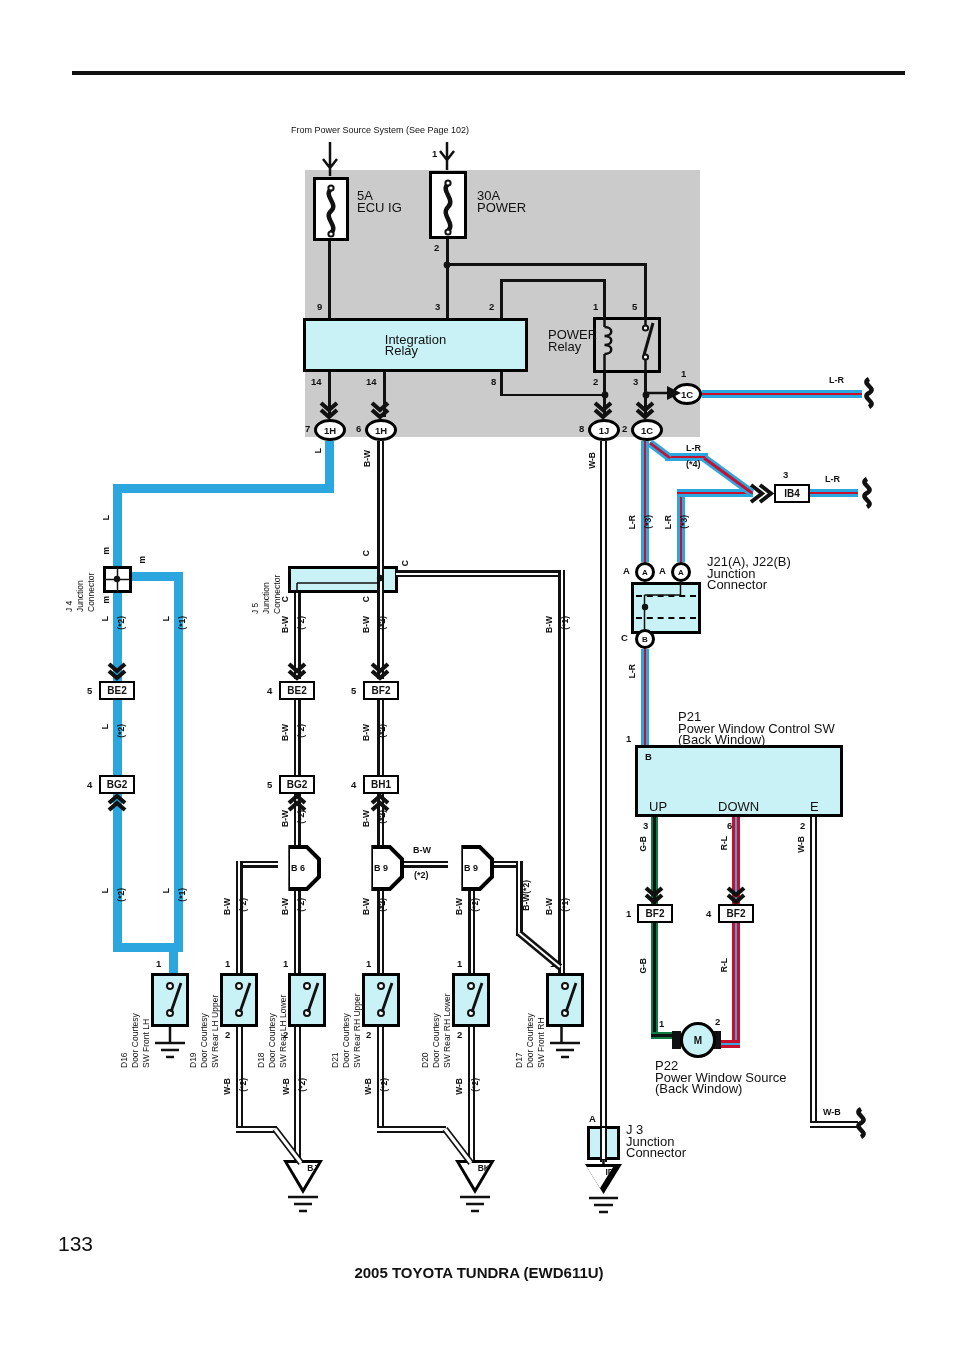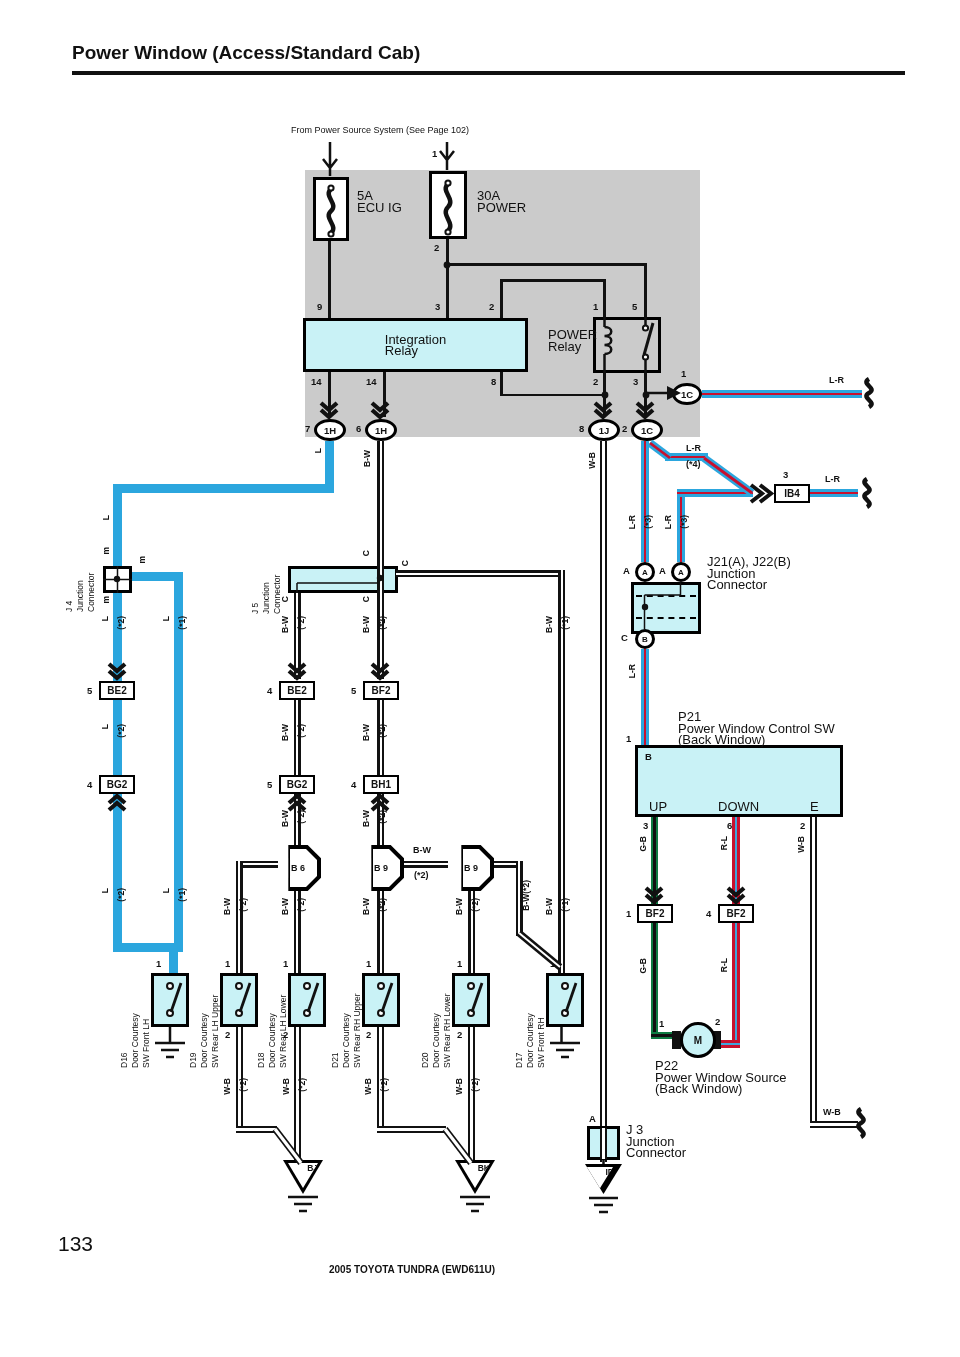--- a/index.html
+++ b/index.html
@@ -31,21 +31,20 @@
   .octi{position:absolute;left:4px;top:4px;right:4px;bottom:4px;background:#fff;clip-path:polygon(29% 0,71% 0,100% 29%,100% 71%,71% 100%,29% 100%);display:flex;align-items:center;justify-content:center;font-size:9px;font-weight:600}
   .tri{background:#000;clip-path:polygon(0 0,100% 0,50% 100%)}
   .trii{position:absolute;background:#fff;clip-path:polygon(0 0,100% 0,50% 100%);display:flex;justify-content:flex-end;font-size:8.5px;font-weight:600}
   .dash{border-top:2.5px dashed #000}
 </style>
 </head>
 <body>
 
 <div id="canvas">
 
-  <div class="el" style="left:72px;top:42px;font-size:19px;font-weight:bold">Power Window (Access/Standard Cab)</div>
   <div class="el bl" style="left:72px;top:71px;width:833px;height:3.5px"></div>
   <div class="el lab" style="left:291px;top:125px;font-size:9px">From Power Source System (See Page 102)</div>
 
   <div class="el panel" style="left:305px;top:170px;width:395px;height:267px"></div>
 
   <div class="el" style="left:313px;top:177px;width:36px;height:64px;background:#fff;border:3px solid #000"></div>
   <div class="el" style="left:429px;top:171px;width:38px;height:68px;background:#fff;border:3px solid #000"></div>
   <div class="el lab" style="left:357px;top:190px">
       <div>5A</div>
       <div>ECU IG</div>
@@ -388,21 +387,21 @@
 
   <div class="el wlab" style="left:829px;top:375px">L-R</div>
   <div class="el wlab" style="left:686px;top:443px">L-R</div>
   <div class="el wlab" style="left:686px;top:459px">(*4)</div>
   <div class="el wlab" style="left:825px;top:474px">L-R</div>
   <div class="el wlab" style="left:413px;top:845px">B-W</div>
   <div class="el wlab" style="left:414px;top:870px">(*2)</div>
   <div class="el wlab" style="left:823px;top:1107px">W-B</div>
 
   <div class="el" style="left:58px;top:1232px;font-size:21px">133</div>
-  <div class="el" style="left:329px;top:1264px;width:300px;text-align:left;font-size:10px;font-weight:bold">2005 TOYOTA TUNDRA (EWD611U)</div>
+  <div class="el" style="left:329px;top:1264px;width:300px;text-align:center;font-size:15px;font-weight:bold">2005 TOYOTA TUNDRA (EWD611U)</div>
 
   <svg width="960" height="1357" viewBox="0 0 960 1357" style="position:absolute;left:0;top:0;pointer-events:none" xmlns="http://www.w3.org/2000/svg">
     <g stroke="#111" fill="none" stroke-width="2.5">
       <path d="M330 142 V176 M323 159 L330 168 L337 159"></path>
       <path d="M447 142 V170 M440 151 L447 160 L454 151"></path>
       <path stroke-width="4.5" d="M331 189 C323 196 339 204 331 211 C323 218 339 226 331 233"></path>
       <path stroke-width="4.5" d="M448 184 C440 191 456 199 448 207 C440 215 456 223 448 231"></path>
       <path d="M604.5 317 V327 M604.5 354 V373 M645.5 317 V325 M645.5 360 V373"></path>
       <path d="M604.5 327 c9 0 9 9 0 9 c9 0 9 9 0 9 c9 0 9 9 0 9"></path>
       <line stroke-width="3" x1="653" y1="323" x2="644" y2="355"></line>

